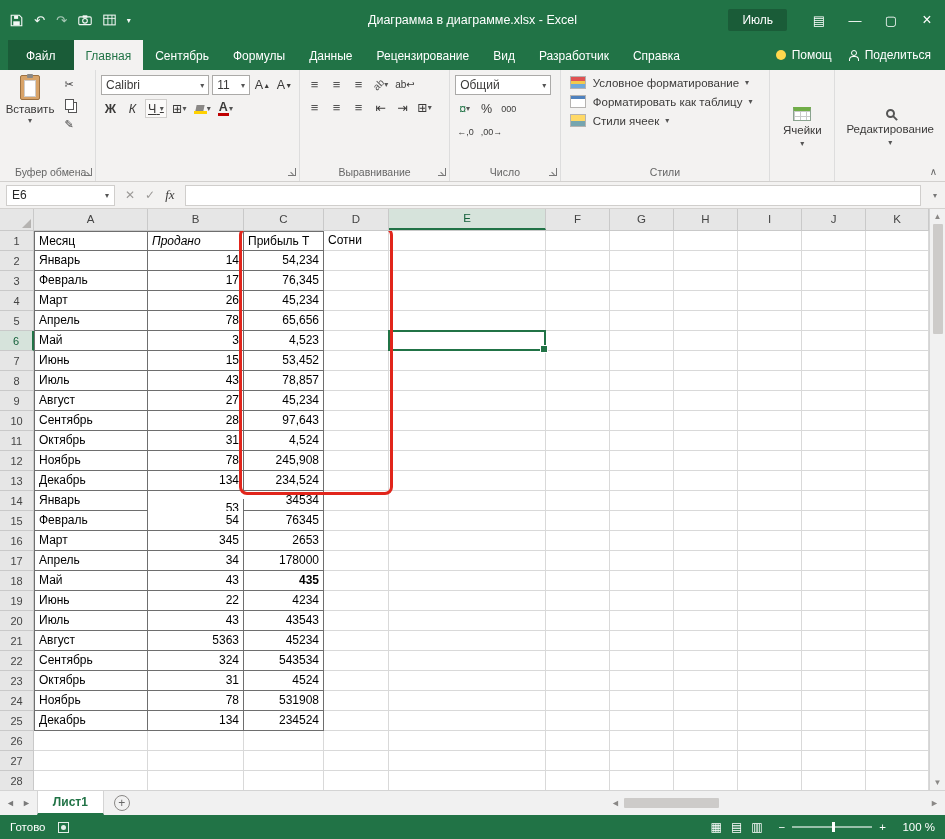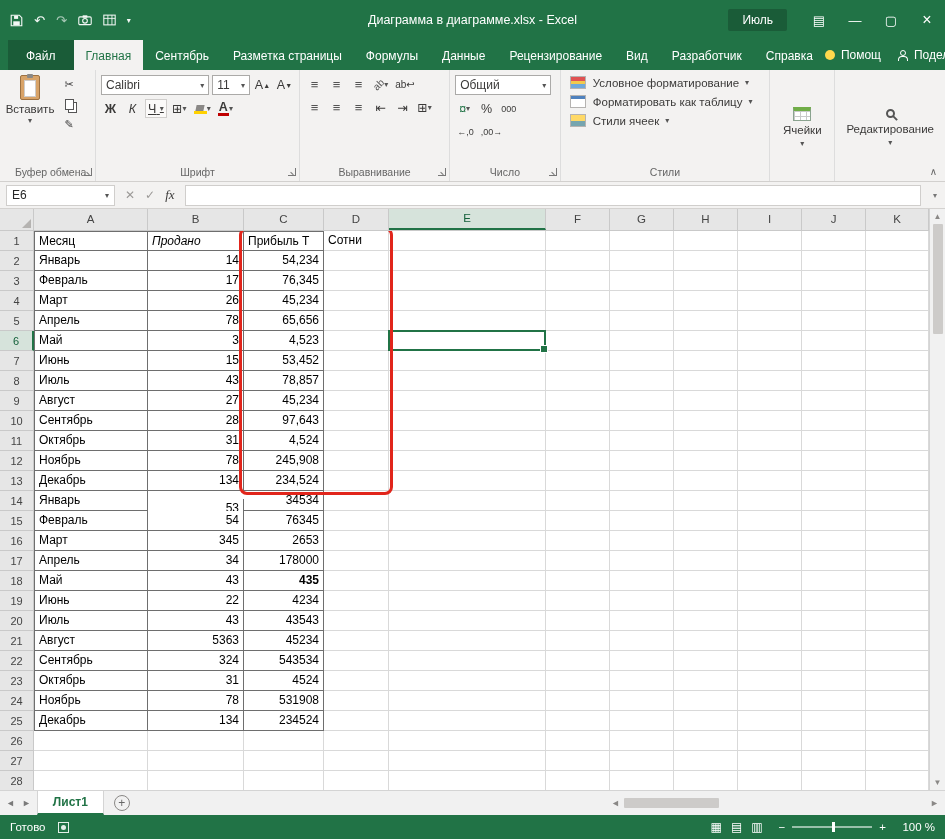--- a/index.html
+++ b/index.html
@@ -153,21 +153,20 @@
       <span class="wbtn">▢</span>
       <span class="wbtn close">×</span>
     </div>
   </div>
 
   <div class="tabrow">
     <div class="rtab file">Файл</div>
     <div style="display:flex">
         <div class="rtab active">Главная</div>
         <div class="rtab">Сентябрь</div>
-        <div class="rtab">Разметка страницы</div>
         <div class="rtab">Формулы</div>
         <div class="rtab">Данные</div>
         <div class="rtab">Рецензирование</div>
         <div class="rtab">Вид</div>
         <div class="rtab">Разработчик</div>
         <div class="rtab">Справка</div>
       </div>
     <div class="tabrow-right">
       <span class="hitem">
           <span class="bulb"></span>
@@ -231,21 +230,20 @@
                 <span class="fillic"></span>
                 <span class="caret">▾</span>
               </span>
             <span class="btn">
                 <span class="uA">А</span>
                 <span class="caret">▾</span>
               </span>
           </div>
         </div>
       </div>
-      <div class="rg-label">Шрифт</div>
       <span class="launcher"></span>
     </div>
 
     <div class="rgroup" style="width:152px">
       <div class="rg-body">
         <div class="fcol">
           <div class="frow">
             <span class="btn">
                 <span class="bars">≡</span>
               </span>

